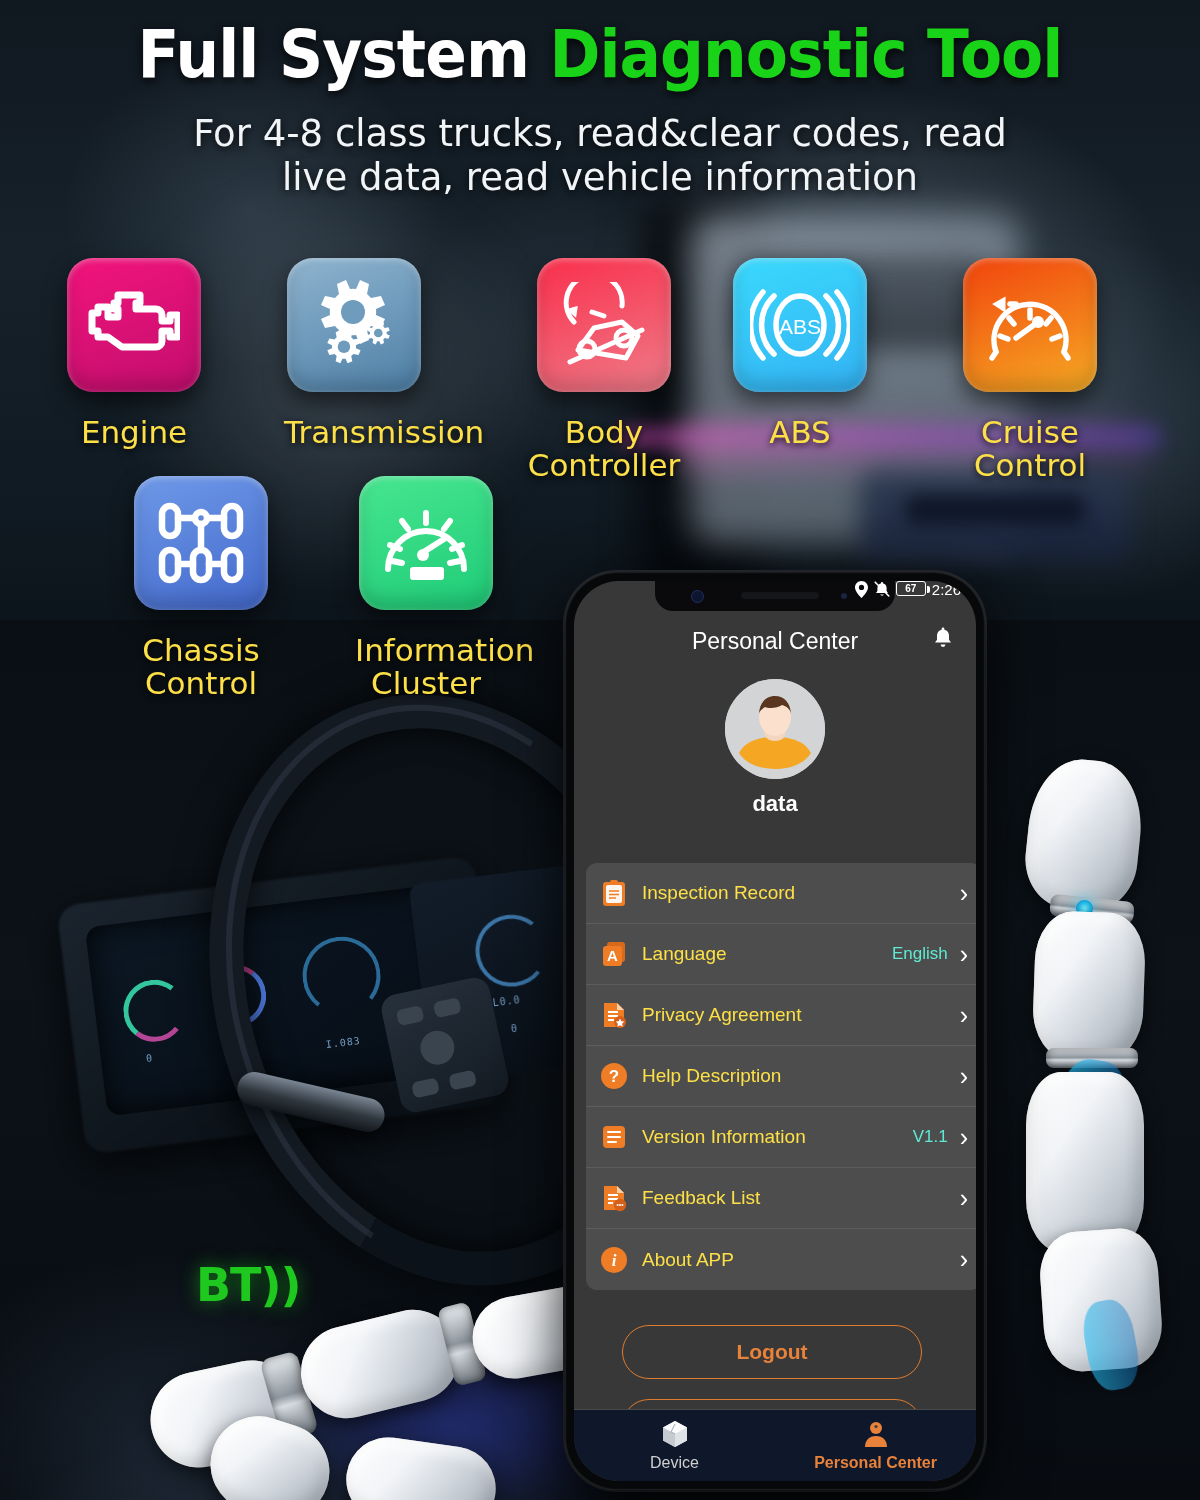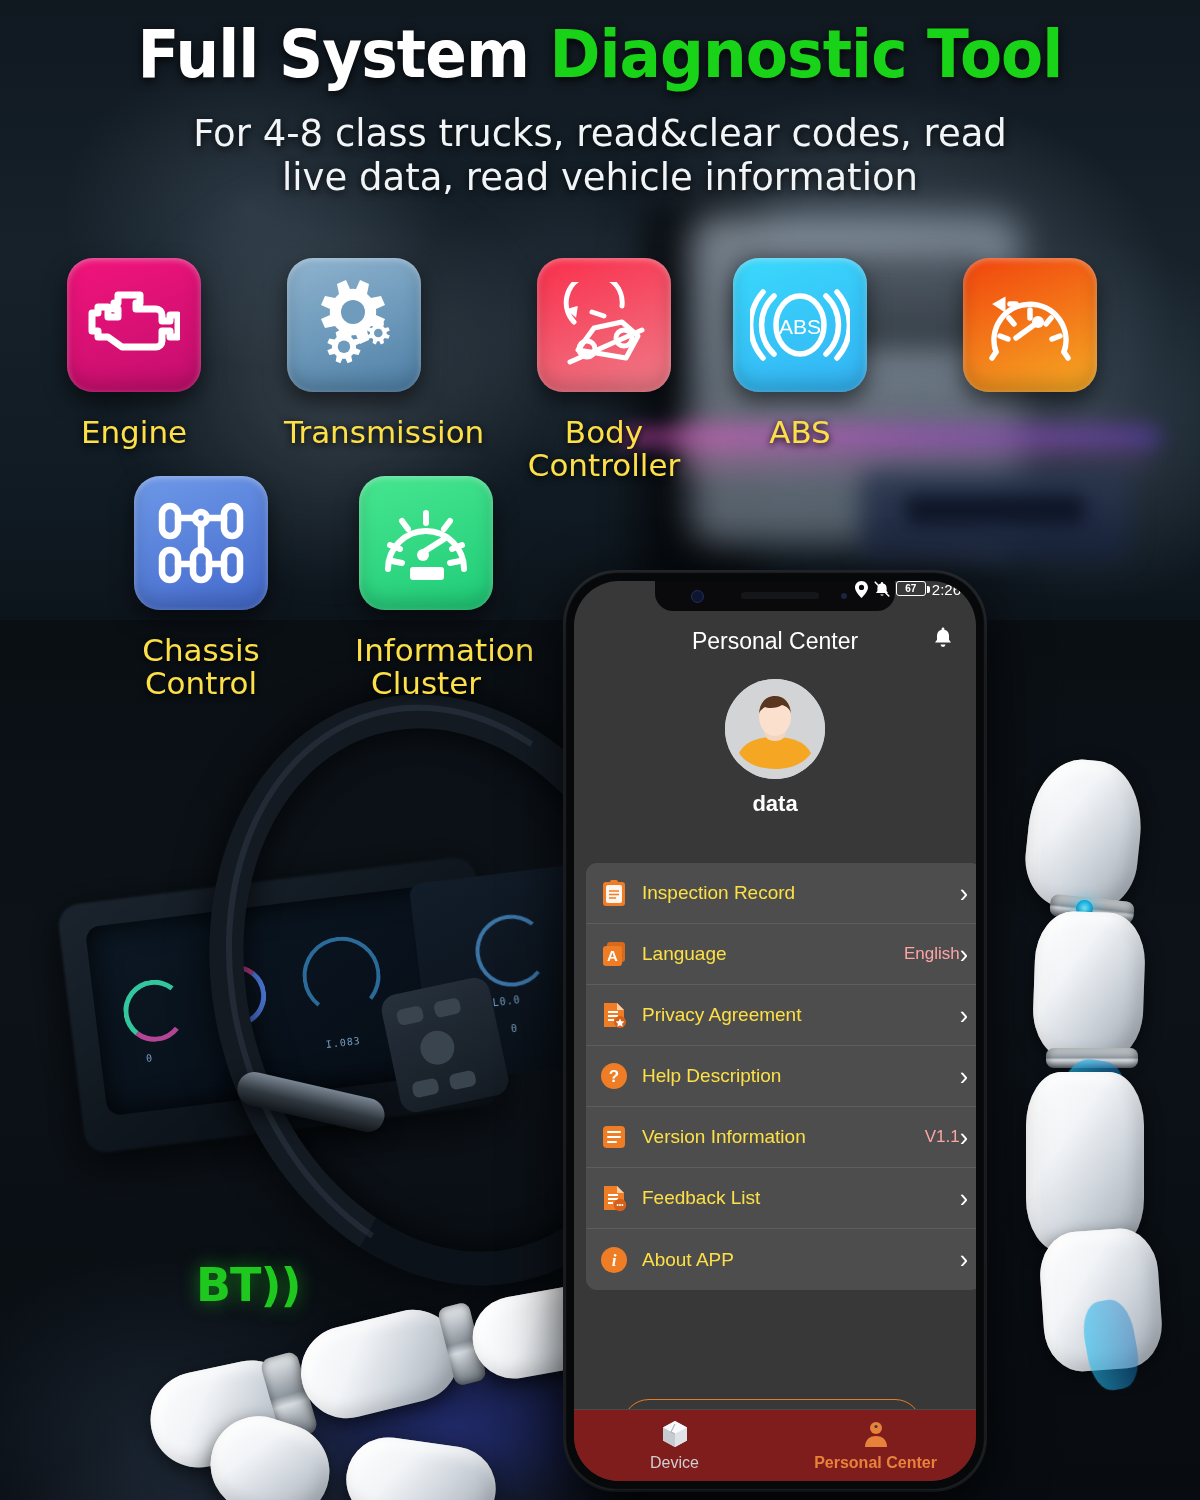--- a/index.html
+++ b/index.html
@@ -262,36 +262,36 @@
     position:absolute; left:12px; top:282px; width:396px;
     background:#4d4d4d; border-radius:11px; overflow:hidden;
   }
   .mrow {
     display:flex; align-items:center; height:61px; padding:0 14px;
     border-bottom:1px solid #5d5d5d;
   }
   .mrow:last-child { border-bottom:none; }
   .mico { width:28px; height:28px; flex:0 0 28px; margin-right:14px; }
   .mlab { color:#fde047; font-size:19px; flex:1; font-family:"Liberation Sans", sans-serif; }
-  .mval { color:#fca5a5; font-size:17px; font-family:"Liberation Sans", sans-serif; }
+  .mval { color:#5eead4; font-size:17px; margin-right:12px; font-family:"Liberation Sans", sans-serif; }
   .chev { color:#fff; font-size:25px; line-height:1; font-weight:300; }
 
   .obtn {
     position:absolute; left:48px; width:300px; height:54px;
     border:1.6px solid #e07b2e; border-radius:27px;
     display:flex; align-items:center; justify-content:center;
     color:#e8823a; font-size:21px; font-weight:bold; background:transparent;
     font-family:"Liberation Sans", sans-serif;
   }
   .btn-logout { top:744px; }
   .btn-delete { top:818px; }
 
   .tabbar {
     position:absolute; bottom:0; left:0; width:100%; height:72px;
-    background:#7f1d1d; display:flex; align-items:center;
+    background:#0f172a; display:flex; align-items:center;
     border-top:1px solid #4a4a4a;
   }
   .tab { flex:1; text-align:center; }
   .tab .tlab { font-size:16px; margin-top:1px; font-family:"Liberation Sans", sans-serif; }
   .tab.inactive .tlab { color:#cfcfcf; }
   .tab.active .tlab { color:#e8823a; font-weight:bold; }
 
   
   .btlogo {
     position:absolute; left:196px; top:1258px;
@@ -458,20 +458,21 @@
             <path d="M14 70l-4 6M82 70l4 6"></path>
             <path d="M48 28v8M27 36l5 6M69 36l-5 6M18 54l8 3M78 54l-8 3"></path>
             <path d="M22 17l-9 5 9 6z" fill="#fff" stroke-width="3"></path>
             <path d="M28 22h6"></path>
             <path d="M34 56l22-16"></path>
           </g>
           <circle cx="56" cy="40" r="6" fill="#fff"></circle>
         </svg>
       </span>
     </div>
+    <div class="cap">Cruise Control</div>
   </div>
 
   <div class="cell" style="left:130px; top:226px; width:142px;">
     <div class="tile" style="background:linear-gradient(160deg,#6e99e8,#4369cc);">
       <span>
         <svg width="94" height="90" viewBox="0 0 94 90">
           <g fill="none" stroke="#fff" stroke-width="6.5" stroke-linecap="round" stroke-linejoin="round">
             <rect x="8" y="8" width="16" height="30" rx="8"></rect>
             <rect x="70" y="8" width="16" height="30" rx="8"></rect>
             <rect x="8" y="52" width="16" height="30" rx="8"></rect>
@@ -659,20 +660,21 @@
             <circle cx="14" cy="14" r="13" fill="#ef7d26"></circle>
             <text x="14" y="20" font-family="Liberation Serif, serif" font-style="italic" font-size="17" font-weight="bold" fill="#fff" text-anchor="middle">i</text>
           </svg>
         </span>
         <span class="mlab">About APP</span>
         <span class="mval"></span>
         <span class="chev">›</span>
       </div>
     </div>
 
+    <div class="obtn btn-logout">Logout</div>
     <div class="obtn btn-delete">Account Deletion</div>
 
     <div class="tabbar">
       <div class="tab inactive">
         <span>
           <svg width="30" height="30" viewBox="0 0 30 30">
             <path d="M15 2l12 6.5v13L15 28 3 21.5v-13z" fill="#e9ebee"></path>
             <path d="M15 2l12 6.5L15 15 3 8.5z" fill="#fafbfc"></path>
             <path d="M15 15v13L3 21.5v-13z" fill="#c6cbd1"></path>
             <path d="M15 15v13l12-6.5v-13z" fill="#dfe3e7"></path>

